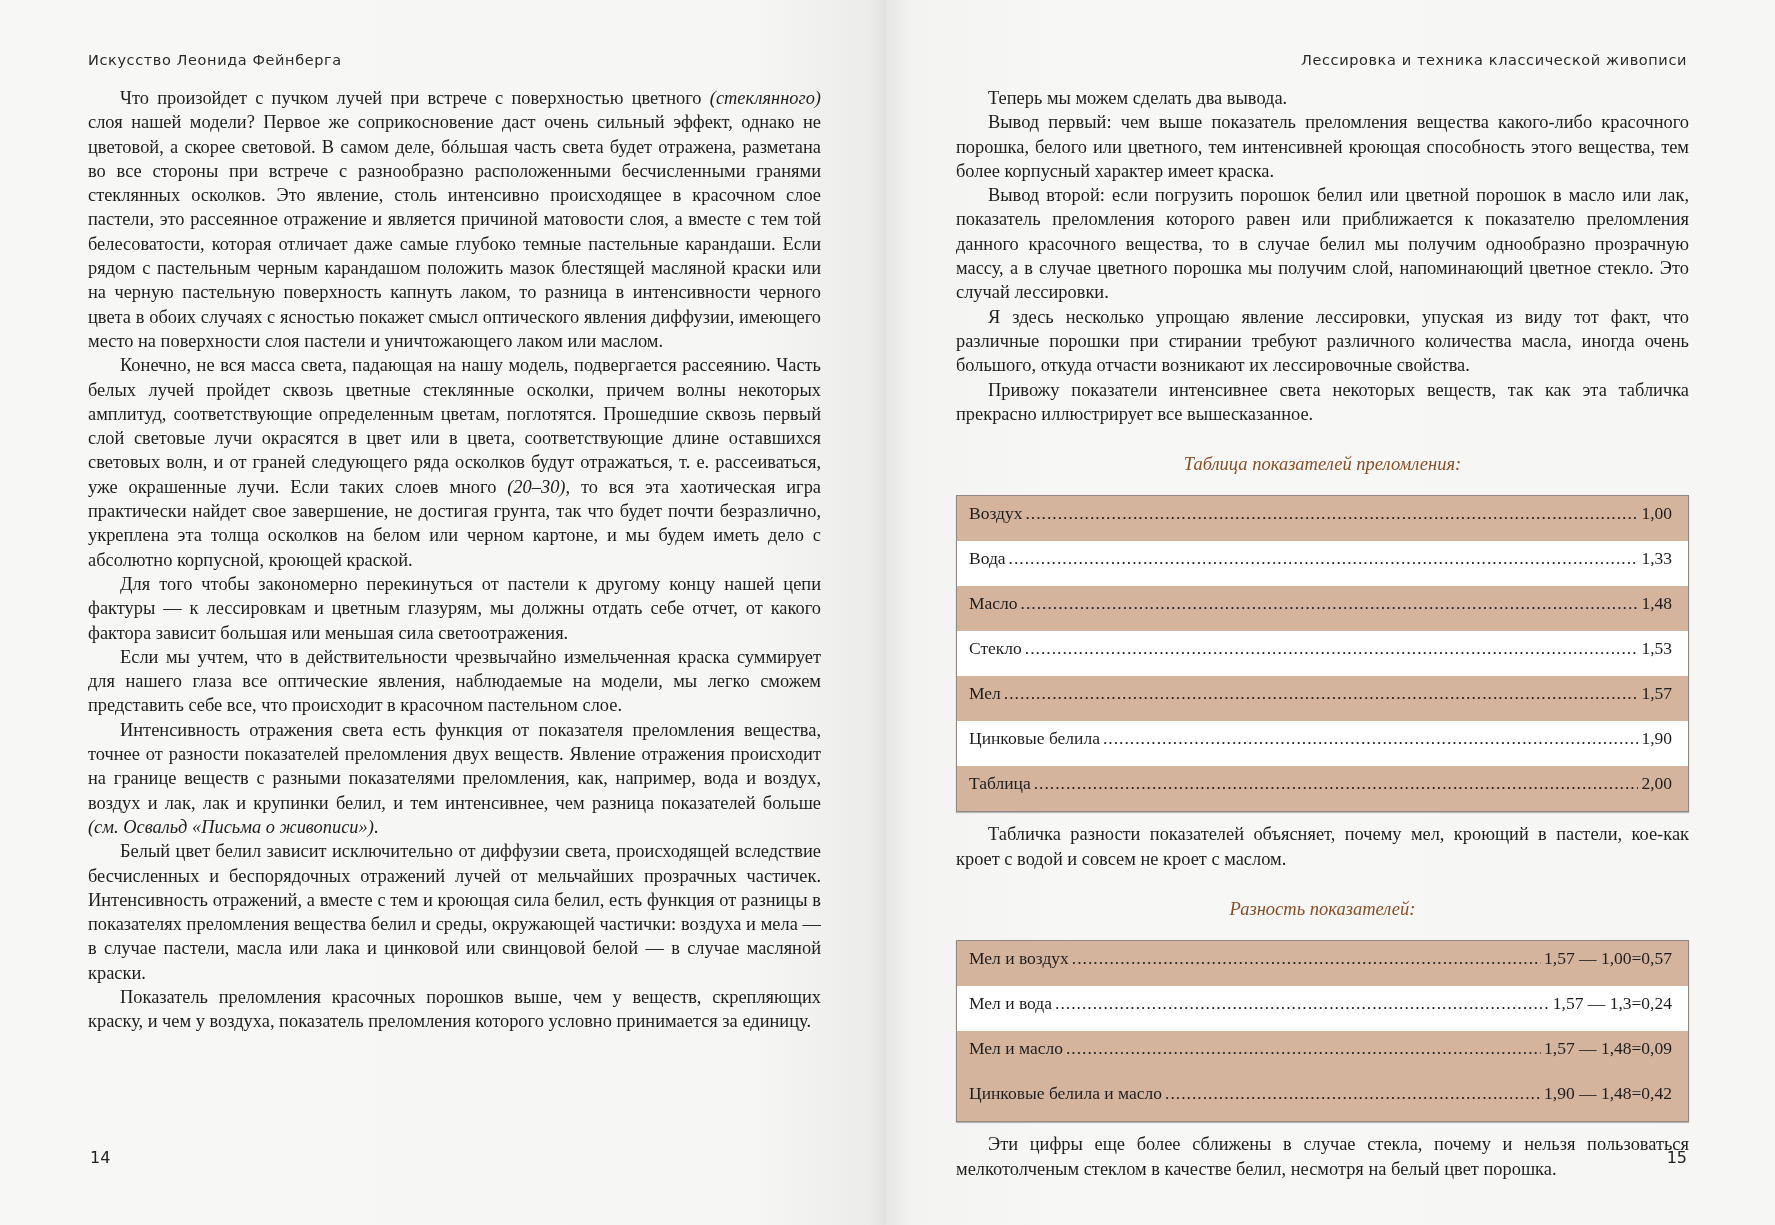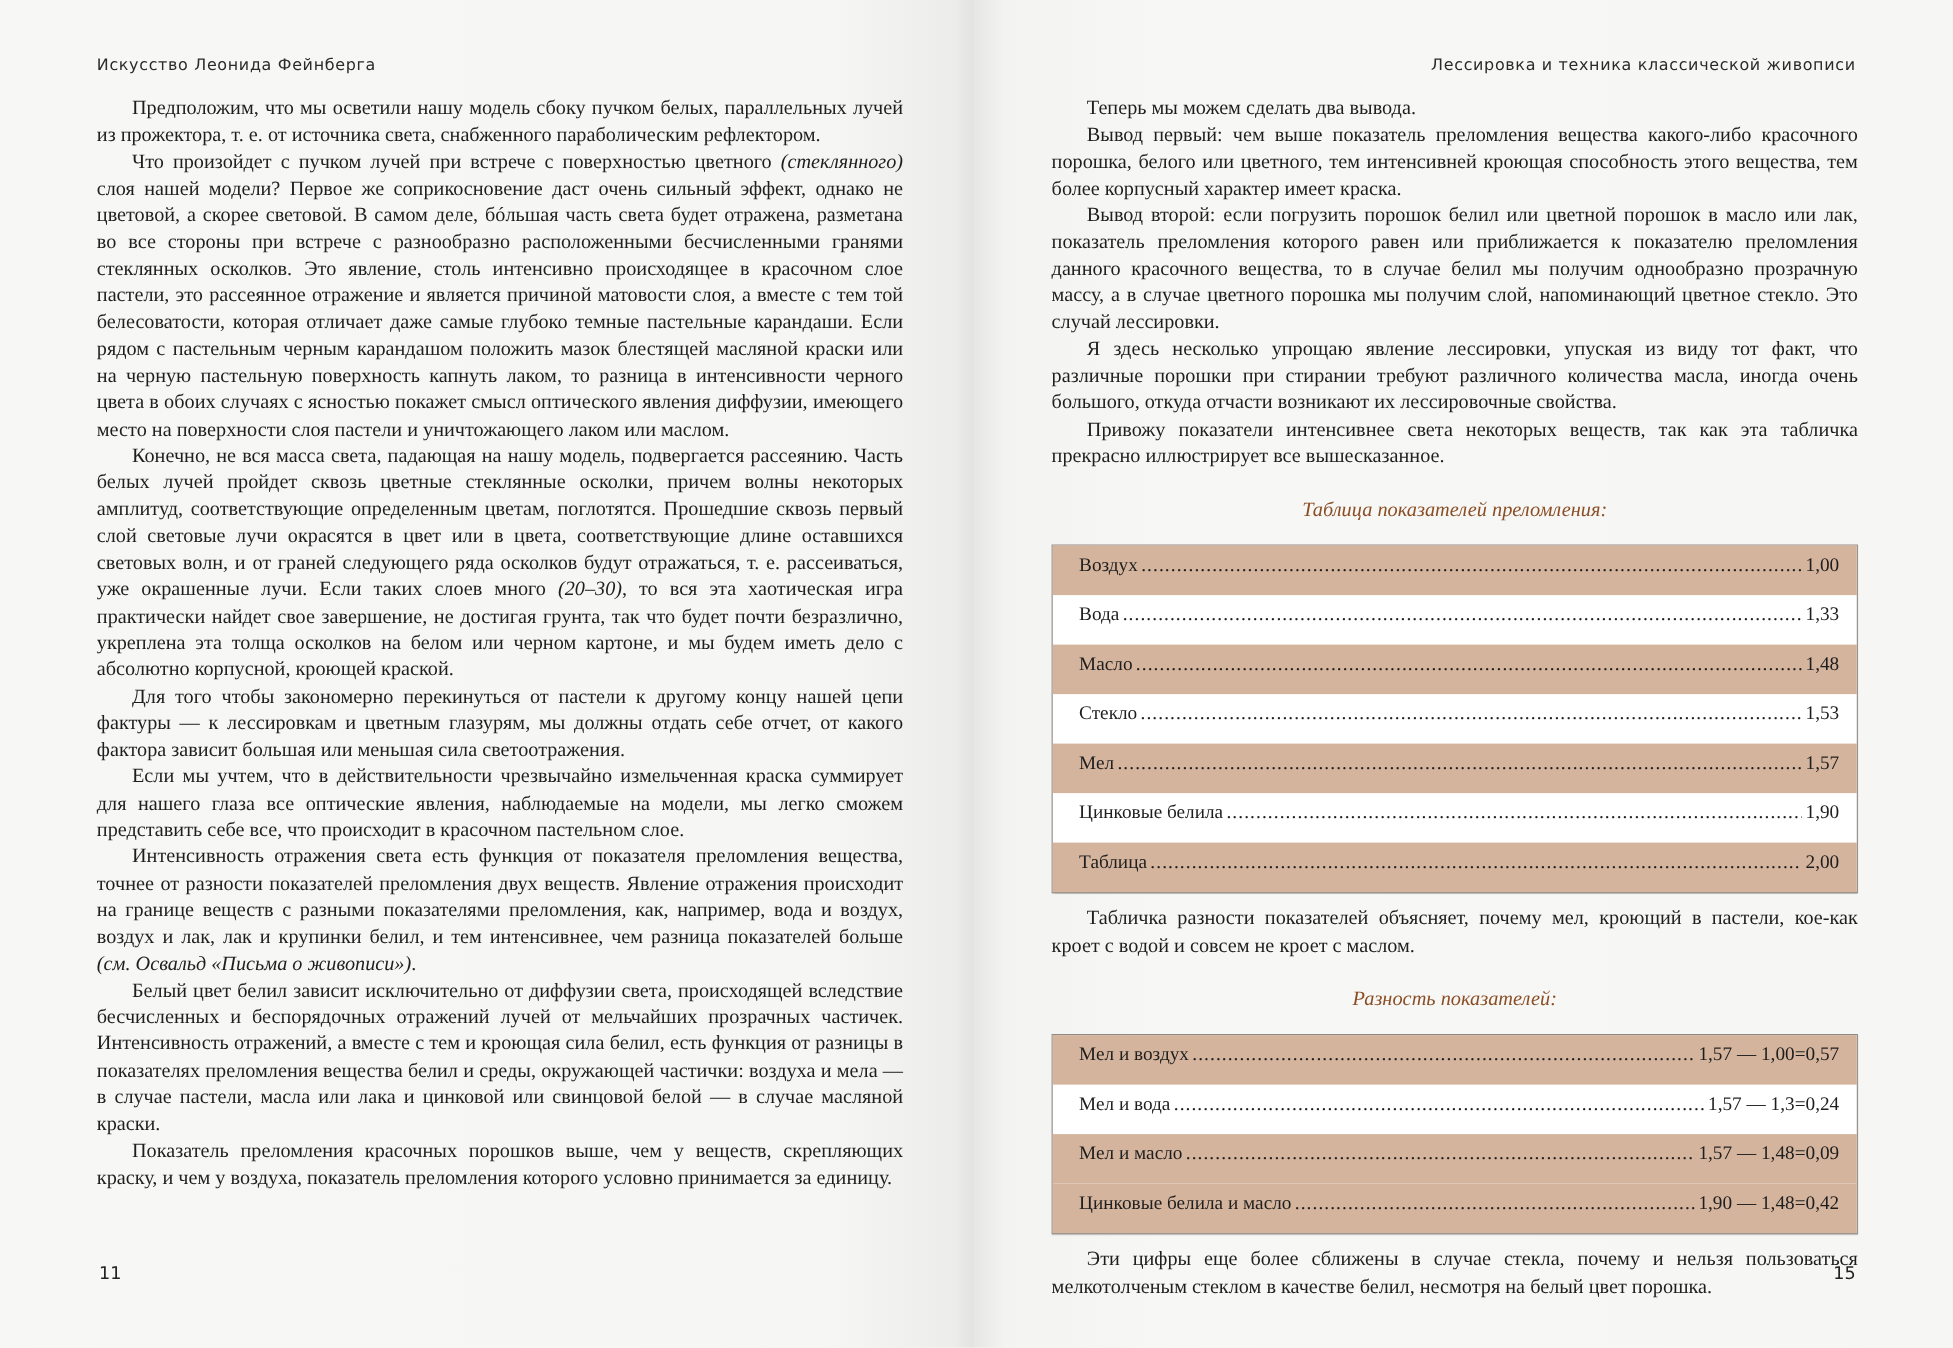--- a/index.html
+++ b/index.html
@@ -42,49 +42,48 @@
     text-align:center; font-style:italic; font-weight:normal;
     color:#8a4e24; font-size:18.5px; margin:26px 0 19px 0; text-indent:0;
   }
   .ref-table {
     margin:0 0 0 0; width:731px;
     border:1px solid #8f8883; box-shadow:0 1px 1px rgba(0,0,0,0.25);
     background:#ffffff;
   }
   .ref-row {
     display:flex; align-items:baseline; height:45px; line-height:35.7px;
-    padding:0 16px 0 24px; font-size:17.5px; box-sizing:border-box;
+    padding:0 16px 0 12px; font-size:17.5px; box-sizing:border-box;
   }
   .ref-row.shaded { background:#d4b49d; }
   .ref-row .name { white-space:nowrap; }
   .ref-row .dots {
     flex:1; overflow:hidden; white-space:nowrap; margin:0 3px; letter-spacing:1px;
   }
   .ref-row .dots::after {
     content:"........................................................................................................................................................................................................................";
   }
   .ref-row .value { white-space:nowrap; }
   .spacer-10 { height:10px; }
 </style>
 </head>
 <body>
 
 <div class="page left">
   <div class="running-head">Искусство Леонида Фейнберга</div>
   <div class="body-text">
-    <p>Предположим, что мы осветили нашу модель сбоку пучком белых, параллельных лучей из прожектора, т. е. от источника света, снабженного параболическим рефлектором.</p>
     <p><span>Что произойдет с пучком лучей при встрече с поверхностью цветного </span><em>(стеклянного)</em><span> слоя нашей модели? Первое же соприкосновение даст очень сильный эффект, однако не цветовой, а скорее световой. В самом деле, бóльшая часть света будет отражена, разметана во все стороны при встрече с разнообразно расположенными бесчисленными гранями стеклянных осколков. Это явление, столь интенсивно происходящее в красочном слое пастели, это рассеянное отражение и является причиной матовости слоя, а вместе с тем той белесоватости, которая отличает даже самые глубоко темные пастельные карандаши. Если рядом с пастельным черным карандашом положить мазок блестящей масляной краски или на черную пастельную поверхность капнуть лаком, то разница в интенсивности черного цвета в обоих случаях с ясностью покажет смысл оптического явления диффузии, имеющего место на поверхности слоя пастели и уничтожающего лаком или маслом.</span></p>
     <p><span>Конечно, не вся масса света, падающая на нашу модель, подвергается рассеянию. Часть белых лучей пройдет сквозь цветные стеклянные осколки, причем волны некоторых амплитуд, соответствующие определенным цветам, поглотятся. Прошедшие сквозь первый слой световые лучи окрасятся в цвет или в цвета, соответствующие длине оставшихся световых волн, и от граней следующего ряда осколков будут отражаться, т. е. рассеиваться, уже окрашенные лучи. Если таких слоев много </span><em>(20–30)</em><span>, то вся эта хаотическая игра практически найдет свое завершение, не достигая грунта, так что будет почти безразлично, укреплена эта толща осколков на белом или черном картоне, и мы будем иметь дело с абсолютно корпусной, кроющей краской.</span></p>
     <p>Для того чтобы закономерно перекинуться от пастели к другому концу нашей цепи фактуры — к лессировкам и цветным глазурям, мы должны отдать себе отчет, от какого фактора зависит большая или меньшая сила светоотражения.</p>
     <p>Если мы учтем, что в действительности чрезвычайно измельченная краска суммирует для нашего глаза все оптические явления, наблюдаемые на модели, мы легко сможем представить себе все, что происходит в красочном пастельном слое.</p>
     <p><span>Интенсивность отражения света есть функция от показателя преломления вещества, точнее от разности показателей преломления двух веществ. Явление отражения происходит на границе веществ с разными показателями преломления, как, например, вода и воздух, воздух и лак, лак и крупинки белил, и тем интенсивнее, чем разница показателей больше </span><em>(см. Освальд «Письма о живописи»)</em><span>.</span></p>
     <p>Белый цвет белил зависит исключительно от диффузии света, происходящей вследствие бесчисленных и беспорядочных отражений лучей от мельчайших прозрачных частичек. Интенсивность отражений, а вместе с тем и кроющая сила белил, есть функция от разницы в показателях преломления вещества белил и среды, окружающей частички: воздуха и мела — в случае пастели, масла или лака и цинковой или свинцовой белой — в случае масляной краски.</p>
     <p>Показатель преломления красочных порошков выше, чем у веществ, скрепляющих краску, и чем у воздуха, показатель преломления которого условно принимается за единицу.</p>
   </div>
-  <div class="page-num">11</div>
+  <div class="page-num">14</div>
 </div>
 
 <div class="page right">
   <div class="running-head">Лессировка и техника классической живописи</div>
   <div class="body-text">
     <p>Теперь мы можем сделать два вывода.</p>
     <p>Вывод первый: чем выше показатель преломления вещества какого-либо красочного порошка, белого или цветного, тем интенсивней кроющая способность этого вещества, тем более корпусный характер имеет краска.</p>
     <p>Вывод второй: если погрузить порошок белил или цветной порошок в масло или лак, показатель преломления которого равен или приближается к показателю преломления данного красочного вещества, то в случае белил мы получим однообразно прозрачную массу, а в случае цветного порошка мы получим слой, напоминающий цветное стекло. Это случай лессировки.</p>
     <p>Я здесь несколько упрощаю явление лессировки, упуская из виду тот факт, что различные порошки при стирании требуют различного количества масла, иногда очень большого, откуда отчасти возникают их лессировочные свойства.</p>
     <p>Привожу показатели интенсивнее света некоторых веществ, так как эта табличка прекрасно иллюстрирует все вышесказанное.</p>

